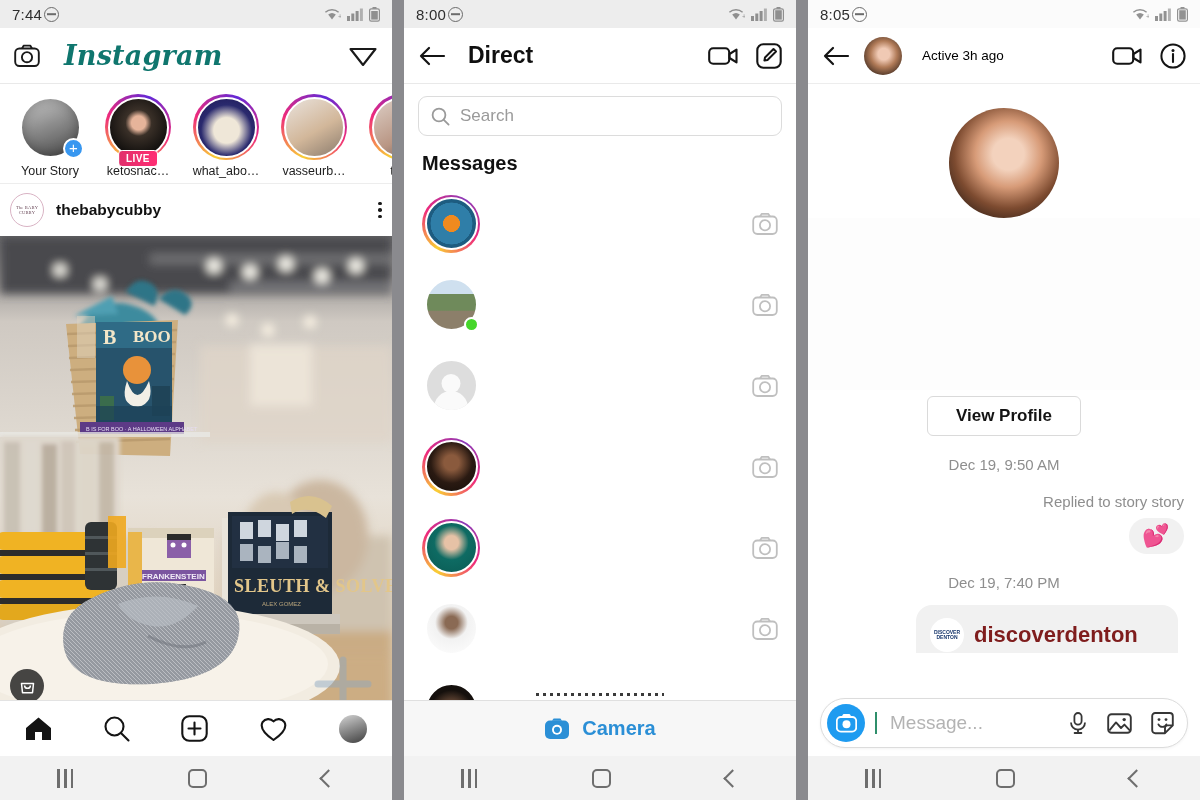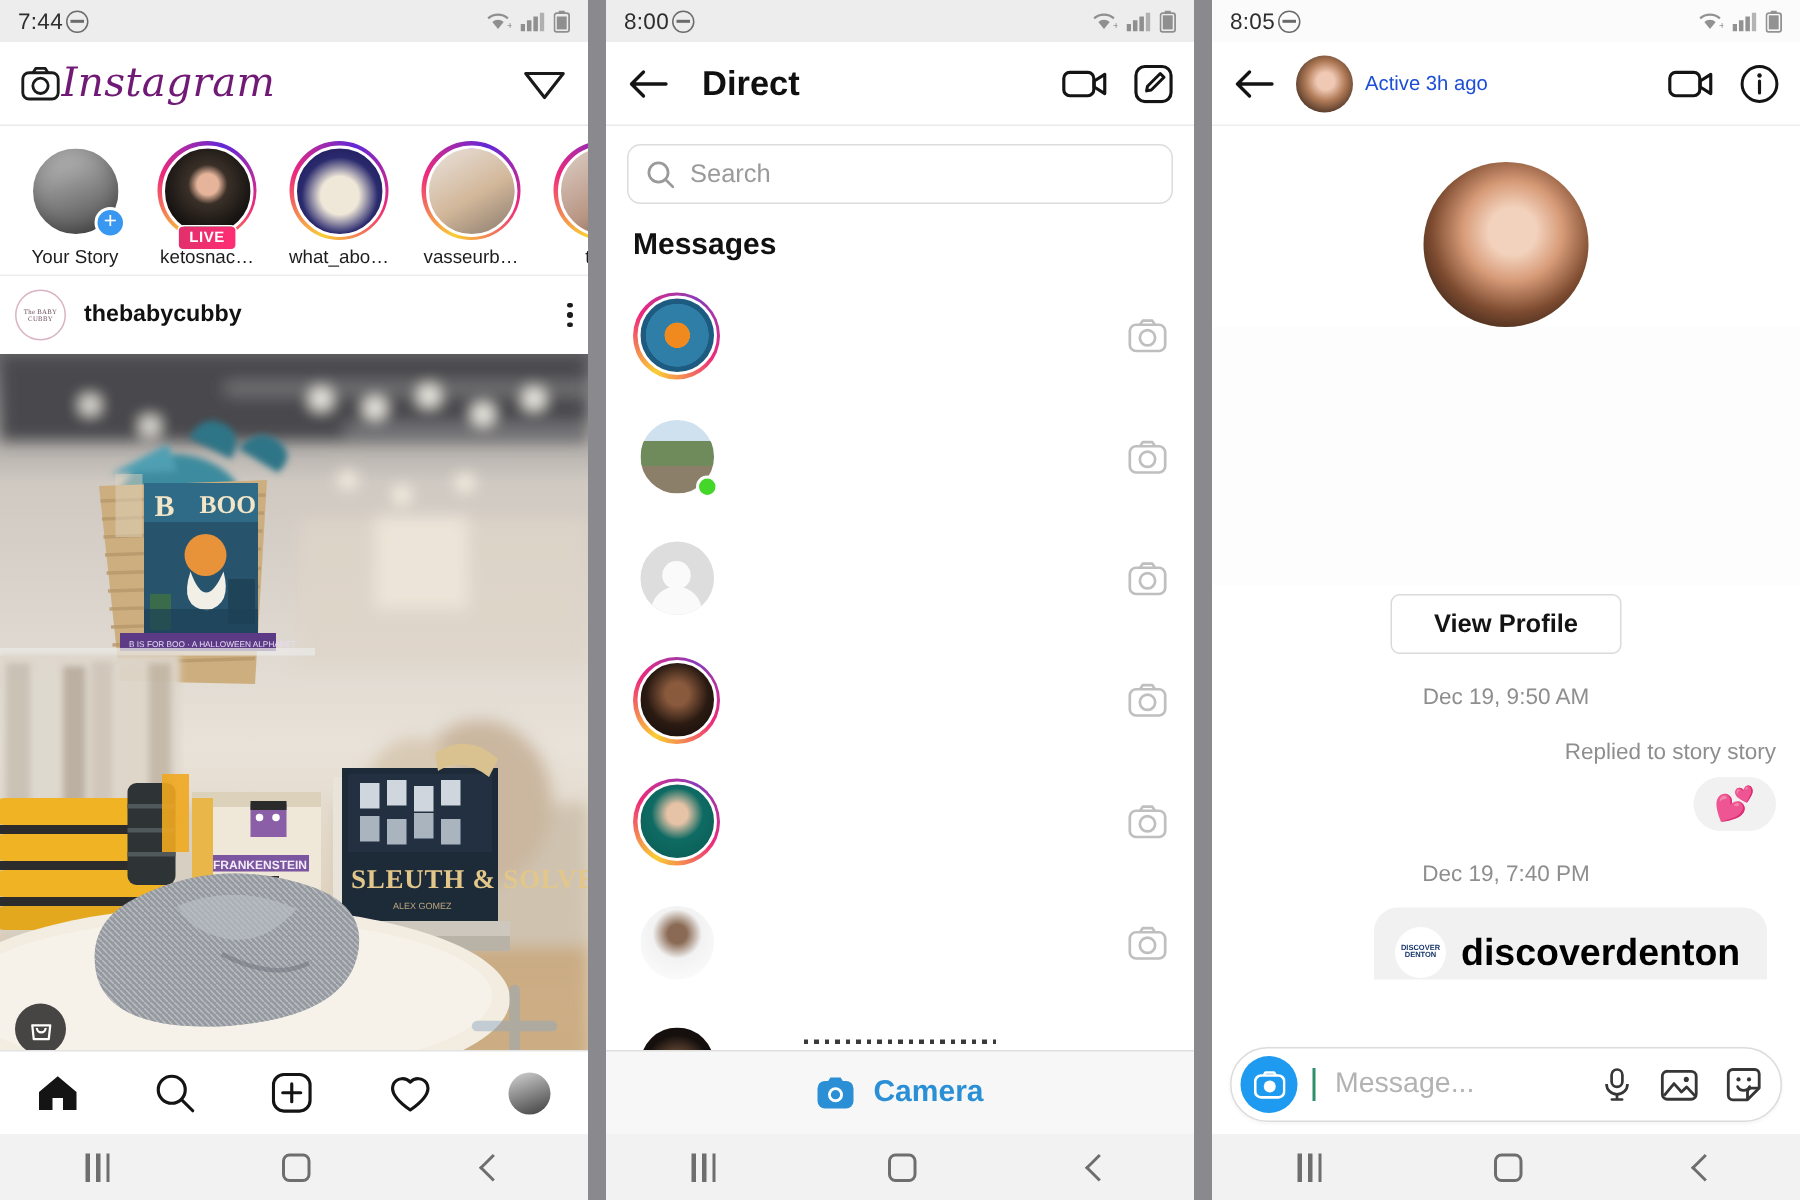--- a/index.html
+++ b/index.html
@@ -43,22 +43,22 @@
 
   
   .appbar {
     height: 56px; background: #fff;
     display: flex; align-items: center;
     padding: 0 14px; border-bottom: 1px solid #e9e9e9;
     position: relative;
   }
   .ig-logo {
     font-family: "DejaVu Serif", serif;
-    font-size: 27px; font-style: italic; font-weight: 400;
-    color: #701a75; letter-spacing: .2px; margin-left: 1px;
+    font-size: 27px; font-style: italic; font-weight: 700;
+    color: #0f766e; letter-spacing: .2px; margin-left: 24px;
   }
   .spacer { flex: 1 1 auto; }
 
   
   .stories {
     display: flex; gap: 0; padding: 10px 6px 6px 6px;
     border-bottom: 1px solid #ededed; background: #fff;
     overflow: hidden; height: 100px;
   }
   .story { width: 88px; flex: 0 0 88px; text-align: center; }
@@ -172,21 +172,21 @@
   .camera-label { color: #2b8fd6; font-size: 20px; font-weight: bold; }
   .handle-dots {
     position: absolute; bottom: 104px; left: 50%; transform: translateX(-50%);
     width: 128px; height: 3px;
     background: repeating-linear-gradient(90deg,#3a3a3a 0 3px, transparent 3px 7px);
   }
 
   
   .chat-head { display: flex; align-items: center; height: 56px; padding: 0 14px; background: #fff; border-bottom: 1px solid #ededed; }
   .chat-av { width: 38px; height: 38px; border-radius: 50%; margin-left: 14px; background-size: cover; background-position: center; overflow: hidden; }
-  .chat-active { font-size: 13.5px; color: #1d4ed8; margin-left: 8px; }
+  .chat-active { font-size: 13.5px; color: #000000; margin-left: 20px; }
   .chat-body { position: relative; height: 575px; background: #fff; padding-top: 16px; }
   .big-av {
     width: 110px; height: 110px; border-radius: 50%; margin: 8px auto 0 auto;
     background-size: cover; background-position: center; overflow: hidden;
   }
   .profile-blank { height: 172px; background: #fdfdfd; }
   .view-profile {
     display: block; margin: 6px auto 0 auto;
     border: 1px solid #dadada; border-radius: 6px; background: #fff;
     font-size: 17px; font-weight: bold; color: #141414;
@@ -201,21 +201,21 @@
   .peek-card {
     position: absolute; left: 108px; right: 22px; bottom: 6px;
     background: #f1f1f1; border-radius: 16px 16px 0 0; padding: 12px 14px 0 14px;
     display: flex; align-items: center; gap: 10px; overflow: hidden; height: 48px;
   }
   .peek-logo {
     width: 34px; height: 34px; border-radius: 50%; background: #fff;
     display: flex; align-items: center; justify-content: center;
     font-size: 5px; font-weight: bold; color: #16356b; text-align: center; line-height: 1.1;
   }
-  .peek-name { font-size: 25px; font-weight: bold; color: #000000; }
+  .peek-name { font-size: 22px; font-weight: bold; color: #7f1d1d; }
   .composer {
     position: absolute; left: 12px; right: 12px; bottom: 52px;
     height: 50px; background: #fff; border: 1px solid #dcdcdc; border-radius: 26px;
     display: flex; align-items: center; padding: 0 12px 0 6px; gap: 8px;
     box-shadow: 0 1px 3px rgba(0,0,0,.05);
   }
   .cam-circle {
     width: 38px; height: 38px; border-radius: 50%; background: #1e9bf0;
     display: flex; align-items: center; justify-content: center; flex: 0 0 38px;
   }

